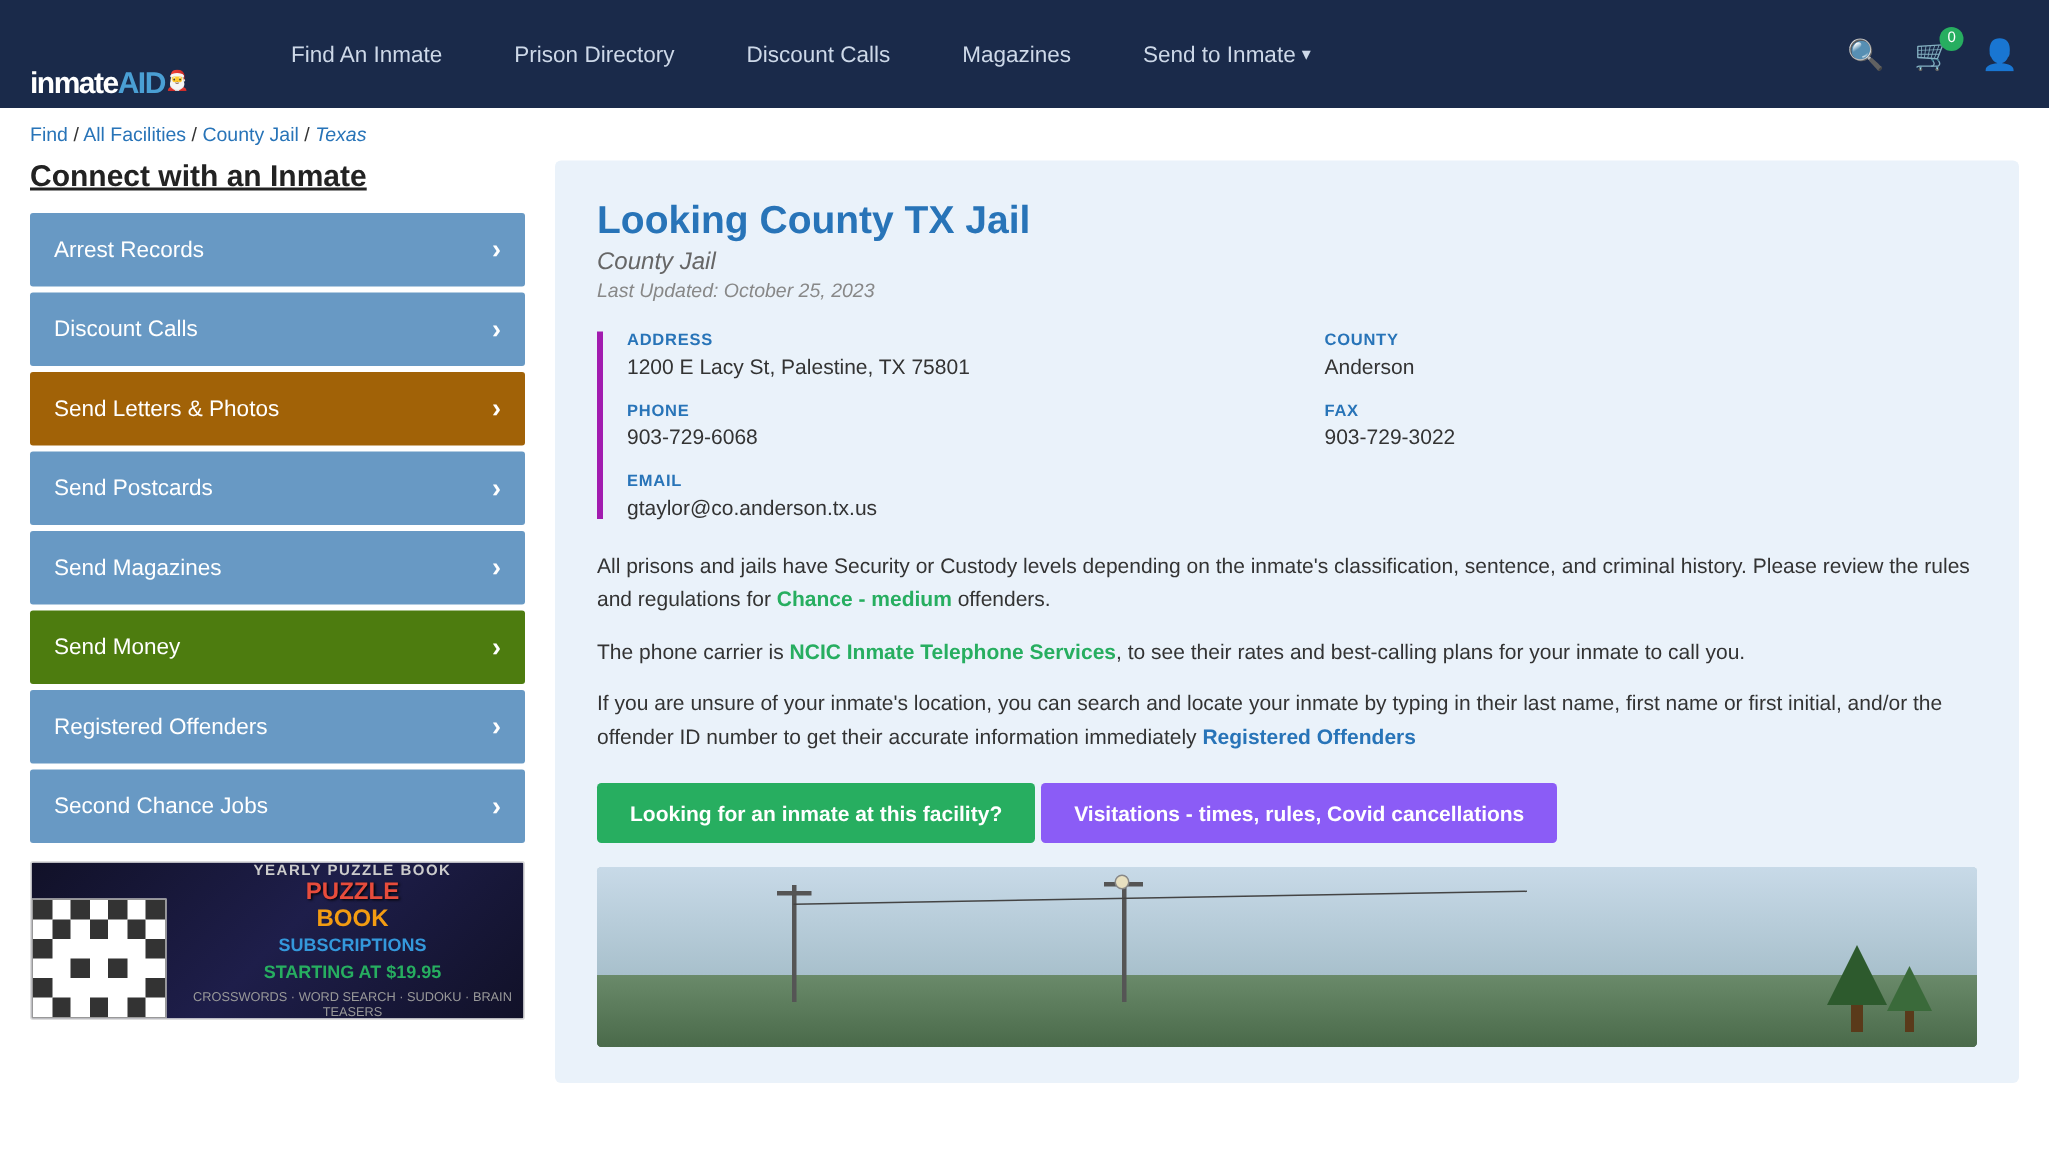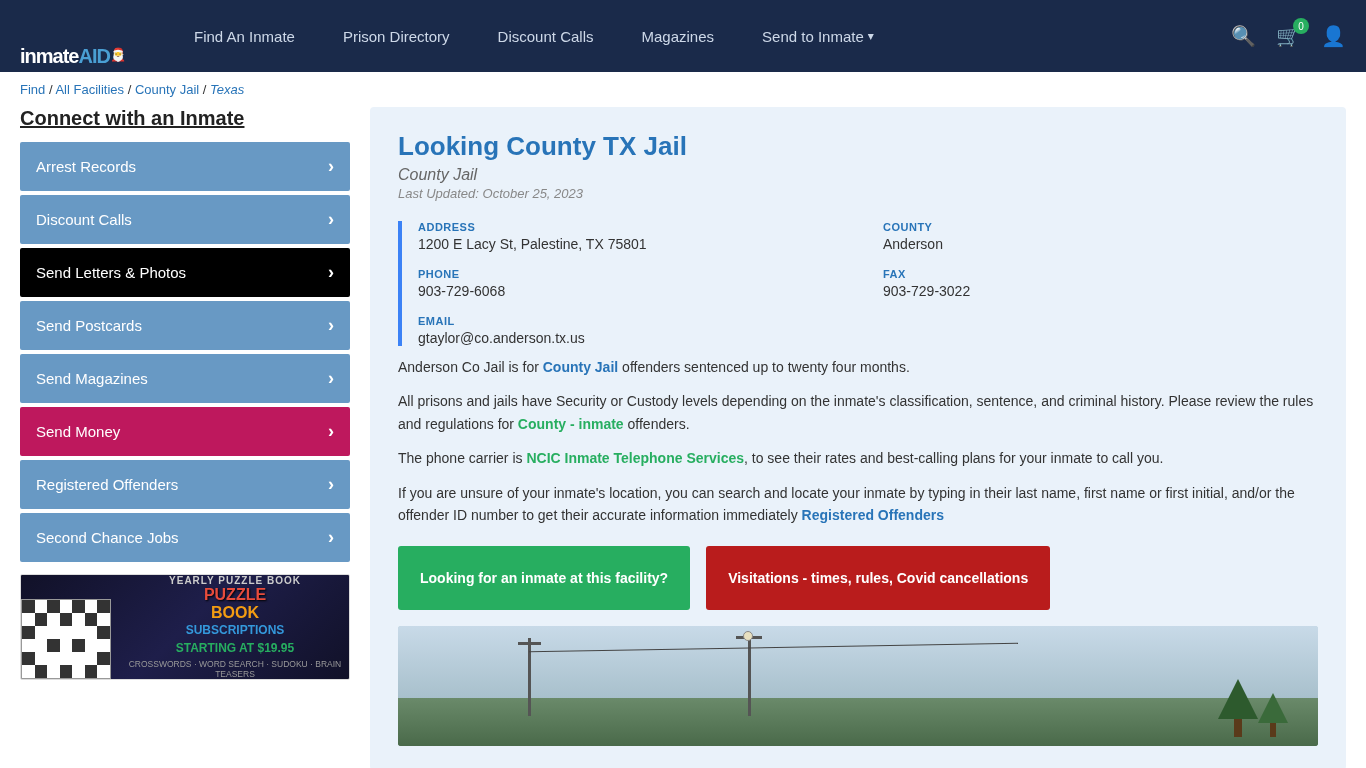--- a/index.html
+++ b/index.html
@@ -52,33 +52,33 @@
     <h2 style="font-size:20px;font-weight:bold;text-decoration:underline;margin-bottom:12px;color:#222;">Connect with an Inmate</h2>
 
     <div style="display:flex;align-items:center;justify-content:space-between;background:#6899c4;color:#fff;padding:14px 16px;margin-bottom:4px;cursor:pointer;font-size:15px;border-radius:2px;">
       <span>Arrest Records</span>
       <span style="font-size:18px;font-weight:bold;">›</span>
     </div>
     <div style="display:flex;align-items:center;justify-content:space-between;background:#6899c4;color:#fff;padding:14px 16px;margin-bottom:4px;cursor:pointer;font-size:15px;border-radius:2px;">
       <span>Discount Calls</span>
       <span style="font-size:18px;font-weight:bold;">›</span>
     </div>
-    <div style="display:flex;align-items:center;justify-content:space-between;background:#000000;color:#fff;padding:14px 16px;margin-bottom:4px;cursor:pointer;font-size:15px;border-radius:2px;">
+    <div style="display:flex;align-items:center;justify-content:space-between;background:#a16207;color:#fff;padding:14px 16px;margin-bottom:4px;cursor:pointer;font-size:15px;border-radius:2px;">
       <span>Send Letters &amp; Photos</span>
       <span style="font-size:18px;font-weight:bold;">›</span>
     </div>
     <div style="display:flex;align-items:center;justify-content:space-between;background:#6899c4;color:#fff;padding:14px 16px;margin-bottom:4px;cursor:pointer;font-size:15px;border-radius:2px;">
       <span>Send Postcards</span>
       <span style="font-size:18px;font-weight:bold;">›</span>
     </div>
     <div style="display:flex;align-items:center;justify-content:space-between;background:#6899c4;color:#fff;padding:14px 16px;margin-bottom:4px;cursor:pointer;font-size:15px;border-radius:2px;">
       <span>Send Magazines</span>
       <span style="font-size:18px;font-weight:bold;">›</span>
     </div>
-    <div style="display:flex;align-items:center;justify-content:space-between;background:#be185d;color:#fff;padding:14px 16px;margin-bottom:4px;cursor:pointer;font-size:15px;border-radius:2px;">
+    <div style="display:flex;align-items:center;justify-content:space-between;background:#4d7c0f;color:#fff;padding:14px 16px;margin-bottom:4px;cursor:pointer;font-size:15px;border-radius:2px;">
       <span>Send Money</span>
       <span style="font-size:18px;font-weight:bold;">›</span>
     </div>
     <div style="display:flex;align-items:center;justify-content:space-between;background:#6899c4;color:#fff;padding:14px 16px;margin-bottom:4px;cursor:pointer;font-size:15px;border-radius:2px;">
       <span>Registered Offenders</span>
       <span style="font-size:18px;font-weight:bold;">›</span>
     </div>
     <div style="display:flex;align-items:center;justify-content:space-between;background:#6899c4;color:#fff;padding:14px 16px;margin-bottom:4px;cursor:pointer;font-size:15px;border-radius:2px;">
       <span>Second Chance Jobs</span>
       <span style="font-size:18px;font-weight:bold;">›</span>
@@ -141,21 +141,21 @@
         </div>
       </div>
     </div>
   </aside>
 
   <main style="flex:1;background:#eaf2fa;border-radius:4px;padding:24px 28px;">
     <h1 style="font-size:26px;font-weight:bold;color:#2874b8;margin-bottom:4px;">Looking County TX Jail</h1>
     <div style="color:#666;font-size:16px;font-style:italic;margin-bottom:2px;">County Jail</div>
     <div style="color:#888;font-size:13px;font-style:italic;margin-bottom:20px;">Last Updated: October 25, 2023</div>
 
-    <div style="border-left:4px solid #3b82f6;padding-left:16px;margin-bottom:10px;display:grid;grid-template-columns:1fr 1fr;gap:16px 30px;">
+    <div style="border-left:4px solid #a21caf;padding-left:16px;margin-bottom:20px;display:grid;grid-template-columns:1fr 1fr;gap:16px 30px;">
       <div>
         <div style="color:#2874b8;font-size:11px;font-weight:bold;text-transform:uppercase;letter-spacing:0.5px;margin-bottom:3px;">ADDRESS</div>
         <div style="color:#333;font-size:14px;">1200 E Lacy St, Palestine, TX 75801</div>
       </div>
       <div>
         <div style="color:#2874b8;font-size:11px;font-weight:bold;text-transform:uppercase;letter-spacing:0.5px;margin-bottom:3px;">COUNTY</div>
         <div style="color:#333;font-size:14px;">Anderson</div>
       </div>
       <div>
         <div style="color:#2874b8;font-size:11px;font-weight:bold;text-transform:uppercase;letter-spacing:0.5px;margin-bottom:3px;">PHONE</div>
@@ -165,35 +165,32 @@
         <div style="color:#2874b8;font-size:11px;font-weight:bold;text-transform:uppercase;letter-spacing:0.5px;margin-bottom:3px;">FAX</div>
         <div style="color:#333;font-size:14px;">903-729-3022</div>
       </div>
       <div>
         <div style="color:#2874b8;font-size:11px;font-weight:bold;text-transform:uppercase;letter-spacing:0.5px;margin-bottom:3px;">EMAIL</div>
         <div style="color:#333;font-size:14px;">gtaylor@co.anderson.tx.us</div>
       </div>
     </div>
 
     <p style="font-size:14px;line-height:1.6;color:#333;margin-bottom:12px;">
-      <span>Anderson Co Jail is for </span><a style="color:#2874b8;text-decoration:none;font-weight:bold;">County Jail</a><span> offenders sentenced up to twenty four months.</span>
-    </p>
-    <p style="font-size:14px;line-height:1.6;color:#333;margin-bottom:12px;">
-      <span>All prisons and jails have Security or Custody levels depending on the inmate's classification, sentence, and criminal history. Please review the rules and regulations for </span><a style="color:#27ae60;text-decoration:none;font-weight:bold;">County - inmate</a><span> offenders.</span>
+      <span>All prisons and jails have Security or Custody levels depending on the inmate's classification, sentence, and criminal history. Please review the rules and regulations for </span><a style="color:#27ae60;text-decoration:none;font-weight:bold;">Chance - medium</a><span> offenders.</span>
     </p>
     <p style="font-size:14px;line-height:1.6;color:#333;margin-bottom:12px;">
       <span>The phone carrier is </span><a style="color:#27ae60;text-decoration:none;font-weight:bold;">NCIC Inmate Telephone Services</a><span>, to see their rates and best-calling plans for your inmate to call you.</span>
     </p>
     <p style="font-size:14px;line-height:1.6;color:#333;margin-bottom:12px;">
       <span>If you are unsure of your inmate's location, you can search and locate your inmate by typing in their last name, first name or first initial, and/or the offender ID number to get their accurate information immediately </span><a style="color:#2874b8;text-decoration:none;font-weight:bold;">Registered Offenders</a>
     </p>
 
-    <div style="display:flex;gap:16px;margin-top:20px;margin-bottom:16px;">
+    <div style="display:flex;gap:4px;margin-top:20px;margin-bottom:16px;">
       <button style="background:#27ae60;color:#fff;border:none;padding:12px 22px;font-size:14px;cursor:pointer;border-radius:3px;font-weight:bold;">Looking for an inmate at this facility?</button>
-      <button style="background:#b91c1c;color:#fff;border:none;padding:24px 22px;font-size:14px;cursor:pointer;border-radius:3px;font-weight:bold;">Visitations - times, rules, Covid cancellations</button>
+      <button style="background:#8b5cf6;color:#fff;border:none;padding:12px 22px;font-size:14px;cursor:pointer;border-radius:3px;font-weight:bold;">Visitations - times, rules, Covid cancellations</button>
     </div>
 
     <div style="background:linear-gradient(180deg,#b8cfd8 0%,#8aaaba 40%,#6a8a6a 70%,#4a6a4a 100%);height:120px;border-radius:3px;position:relative;overflow:hidden;">
 
       <div style="position:absolute;top:0;left:0;right:0;height:60%;background:linear-gradient(180deg,#c8dae8 0%,#a8c0cc 100%);"></div>
 
       <div style="position:absolute;bottom:0;left:0;right:0;height:40%;background:linear-gradient(180deg,#6a8a6a 0%,#4a6a4a 100%);"></div>
 
       <div style="position:absolute;left:130px;top:10%;width:3px;height:65%;background:#555;"></div>
       <div style="position:absolute;left:120px;top:13%;width:23px;height:3px;background:#555;"></div>

